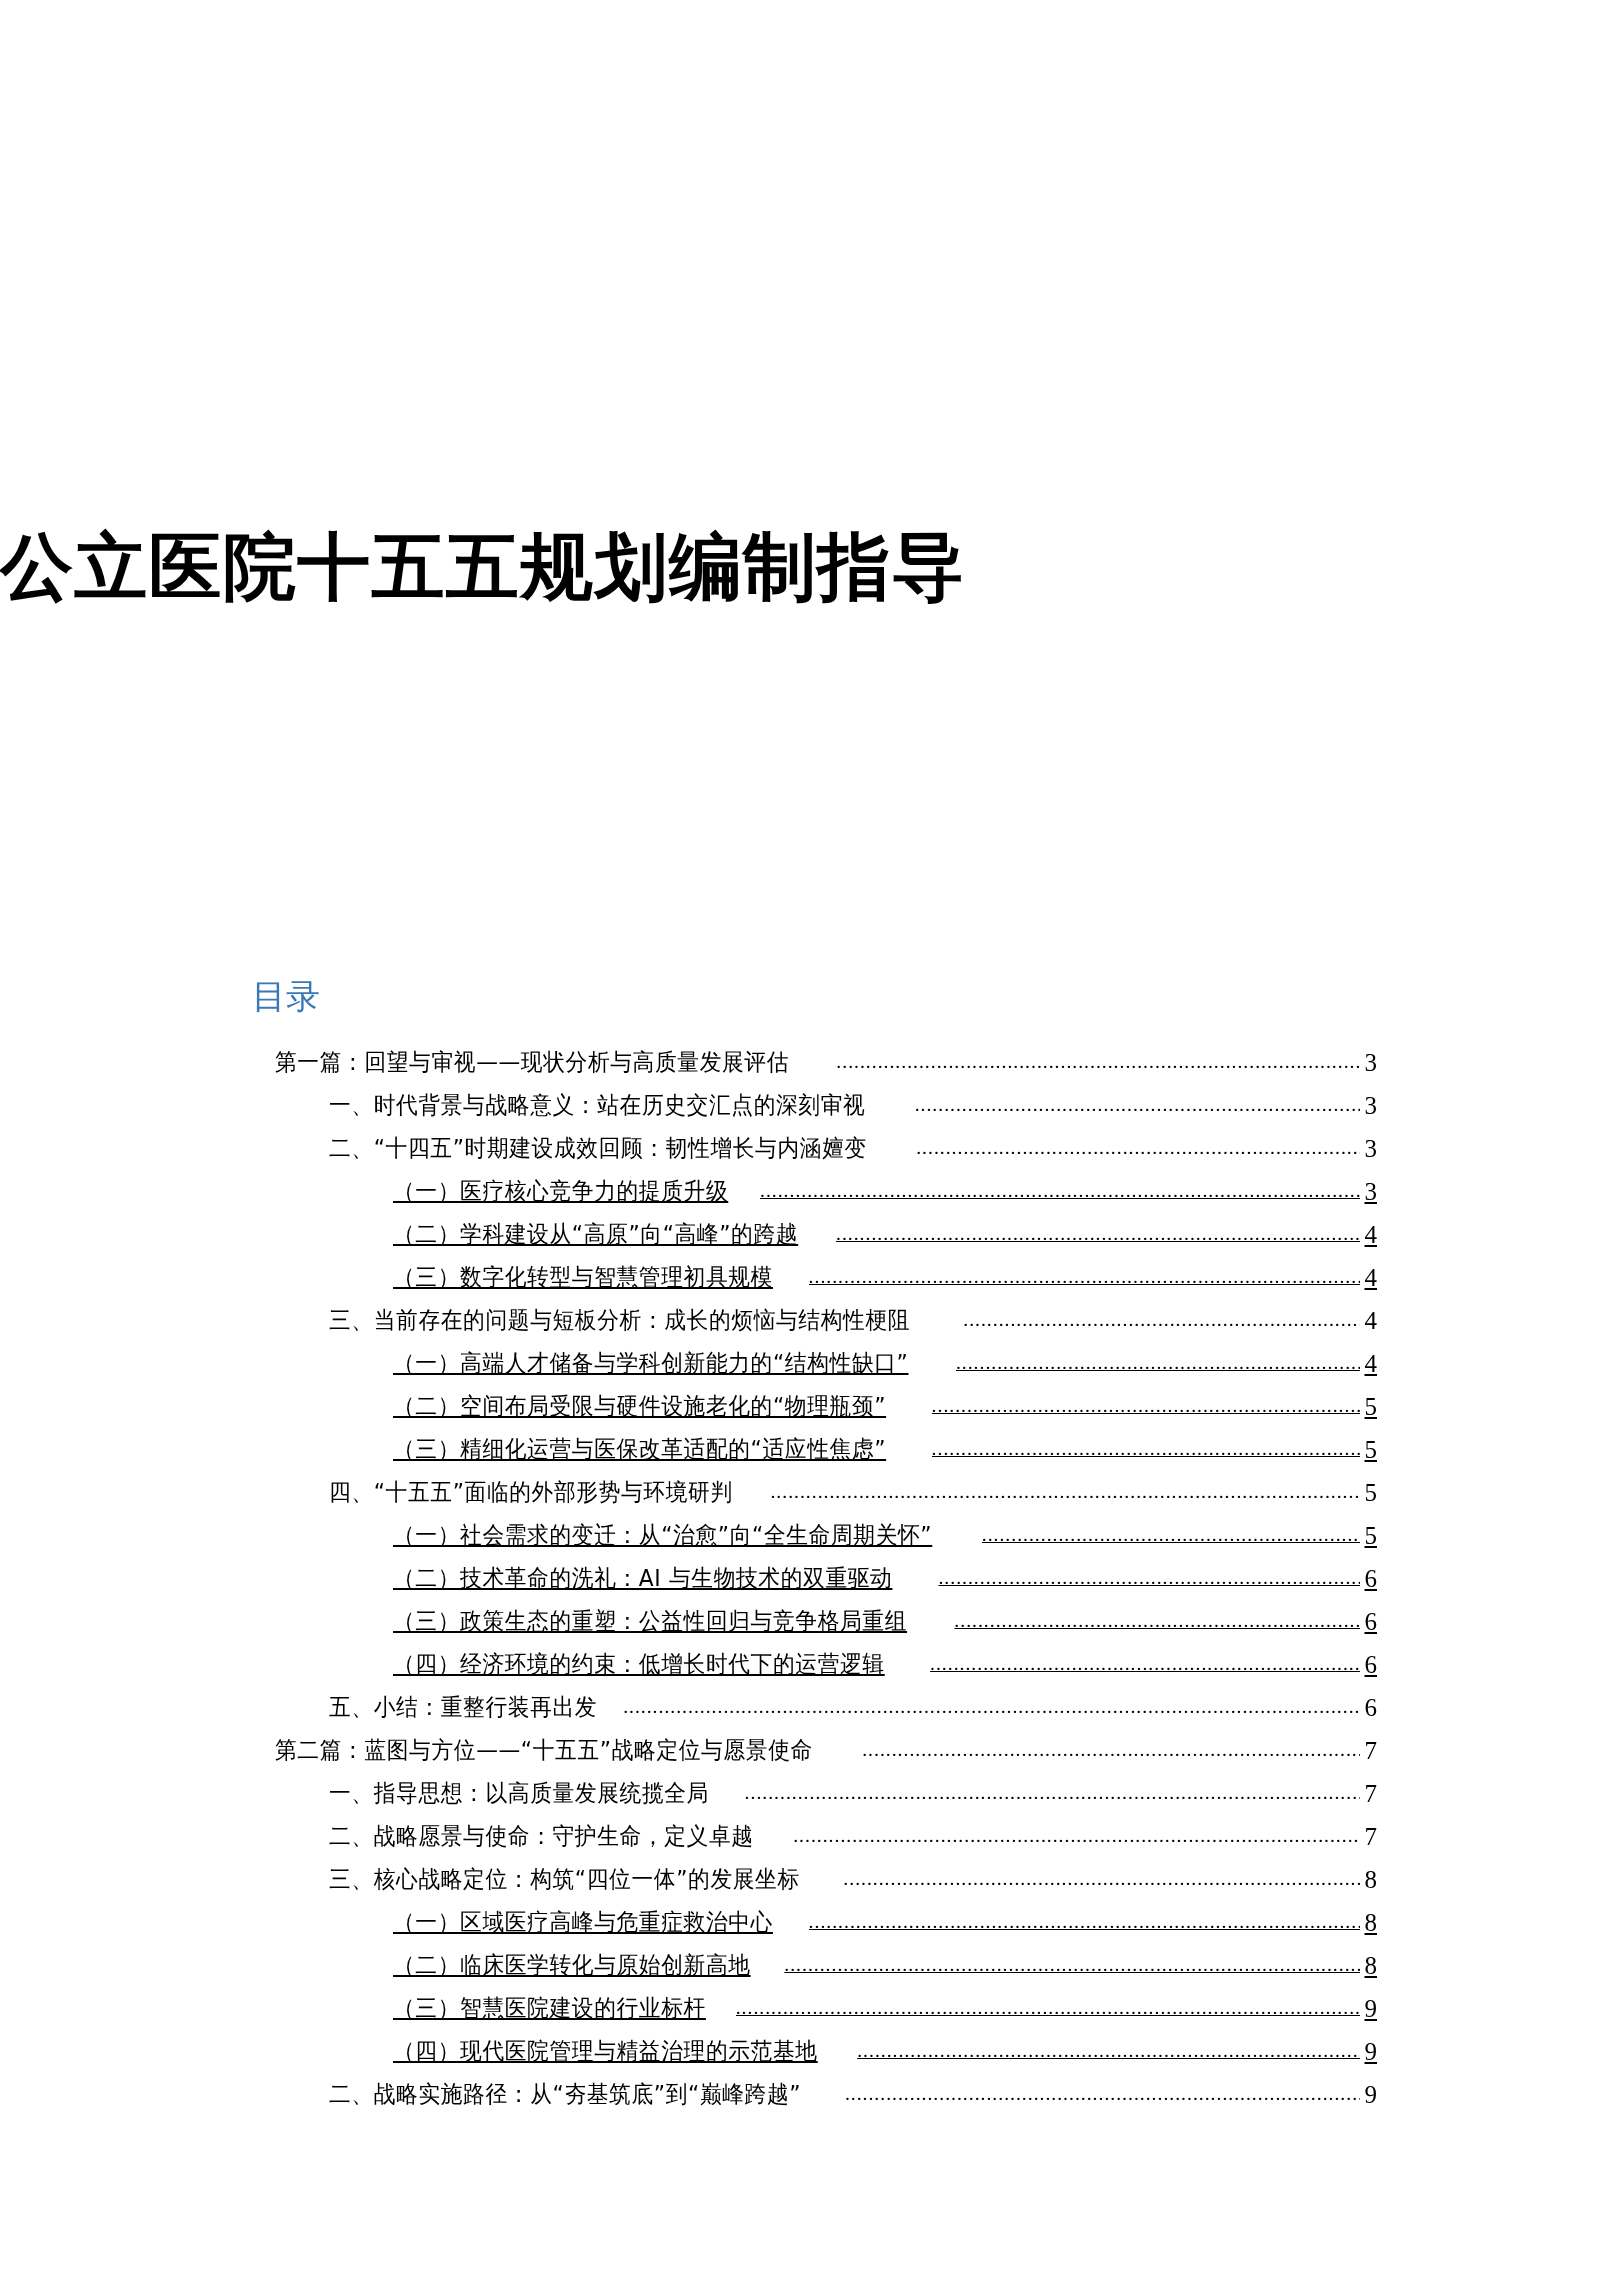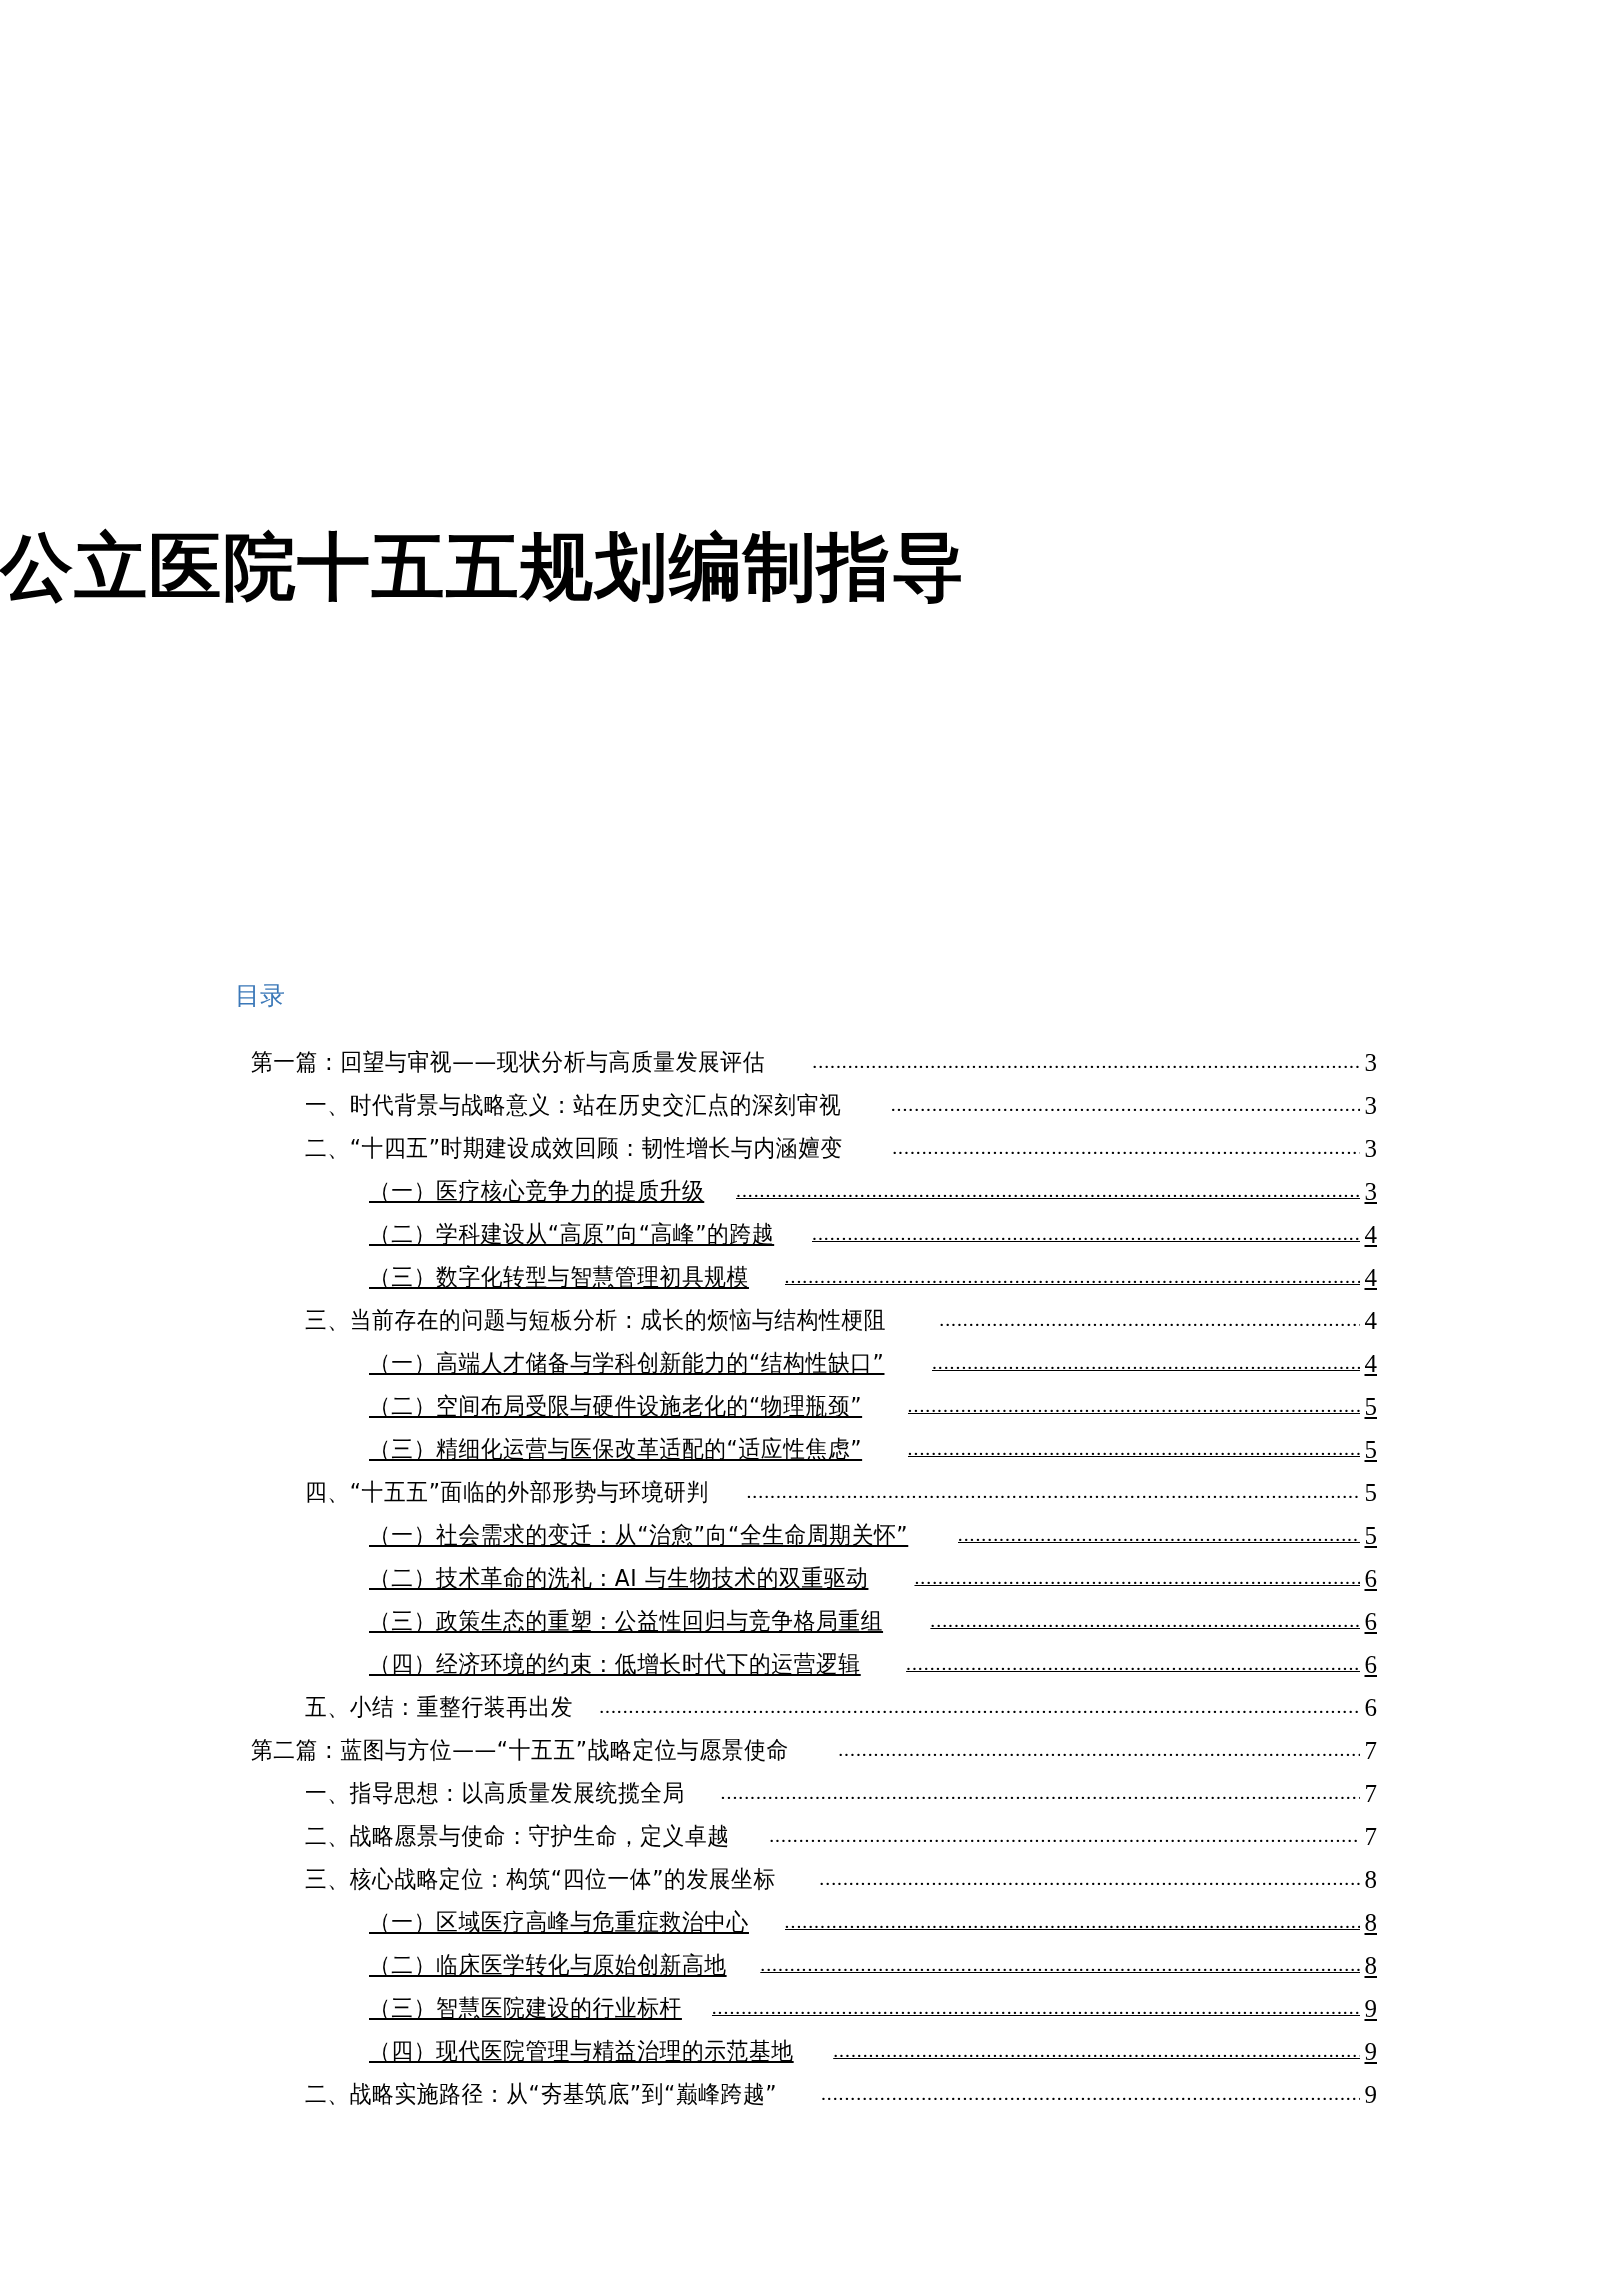--- a/index.html
+++ b/index.html
@@ -23,40 +23,41 @@
       font-family: "DejaVu Serif", "Liberation Serif", serif;
       font-weight: bold;
       font-size: 73px;
       line-height: 92px;
       letter-spacing: 1.3px;
       color: #000000;
     }
     .toc-heading {
       position: absolute;
       top: 970px;
-      left: 235px;
-      font-family: Liberation Serif, serif;
-      font-size: 25px;
+      left: 252px;
+      font-family: Liberation Sans, sans-serif;
+      font-size: 34px;
       line-height: 52px;
       color: #3b78b8;
       font-weight: normal;
     }
     .toc {
       position: absolute;
       top: 1041px;
       left: 251px;
       width: 1126px;
     }
     .toc-entry {
       display: flex;
       align-items: center;
       height: 43px;
       font-size: 25px;
       line-height: 43px;
       white-space: nowrap;
+      margin-left: 24px;
     }
     .toc-entry.level-0 { padding-left: 0; }
     .toc-entry.level-1 { padding-left: 54px; }
     .toc-entry.level-2 { padding-left: 118px; text-decoration: underline; }
     .toc-text {
       font-family: "DejaVu Sans", "Liberation Sans", sans-serif;
       font-size: 23.6px;
       flex: 0 0 auto;
       letter-spacing: 0.7px;
       transform: scaleX(0.92);

